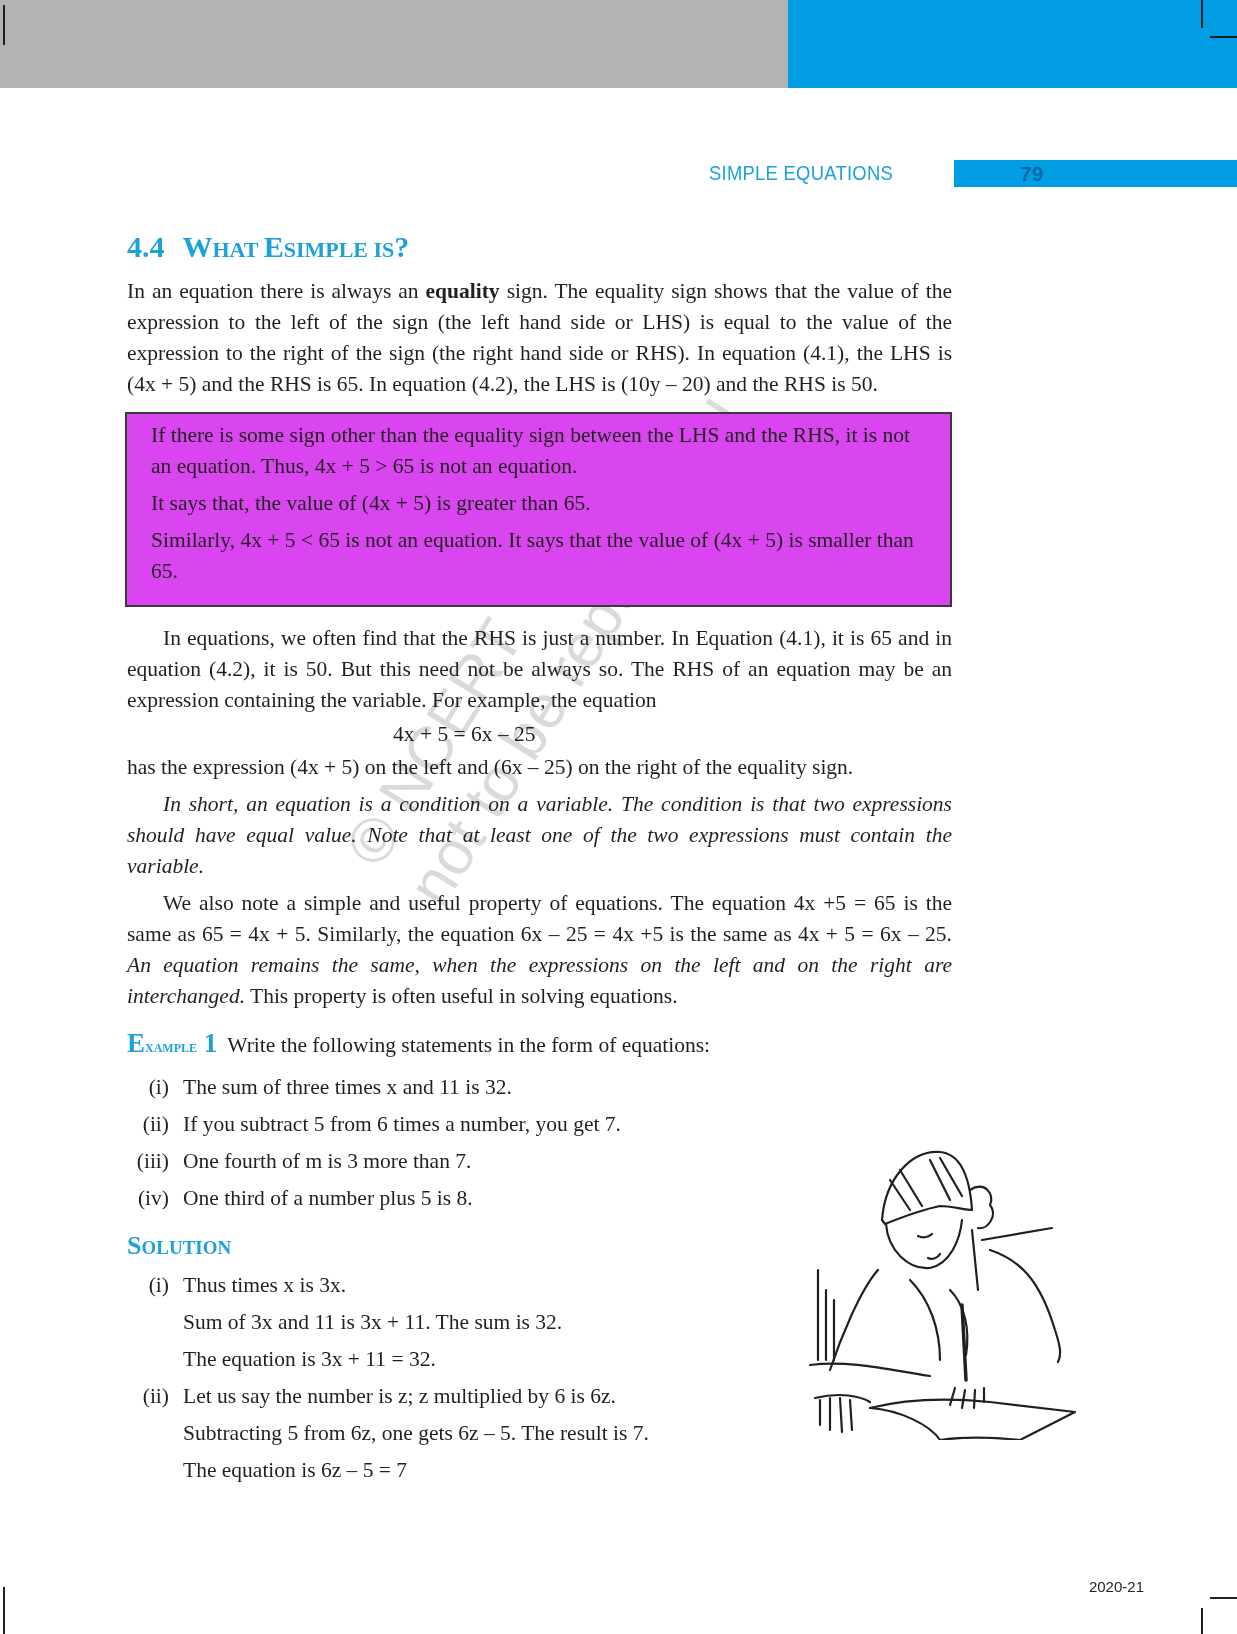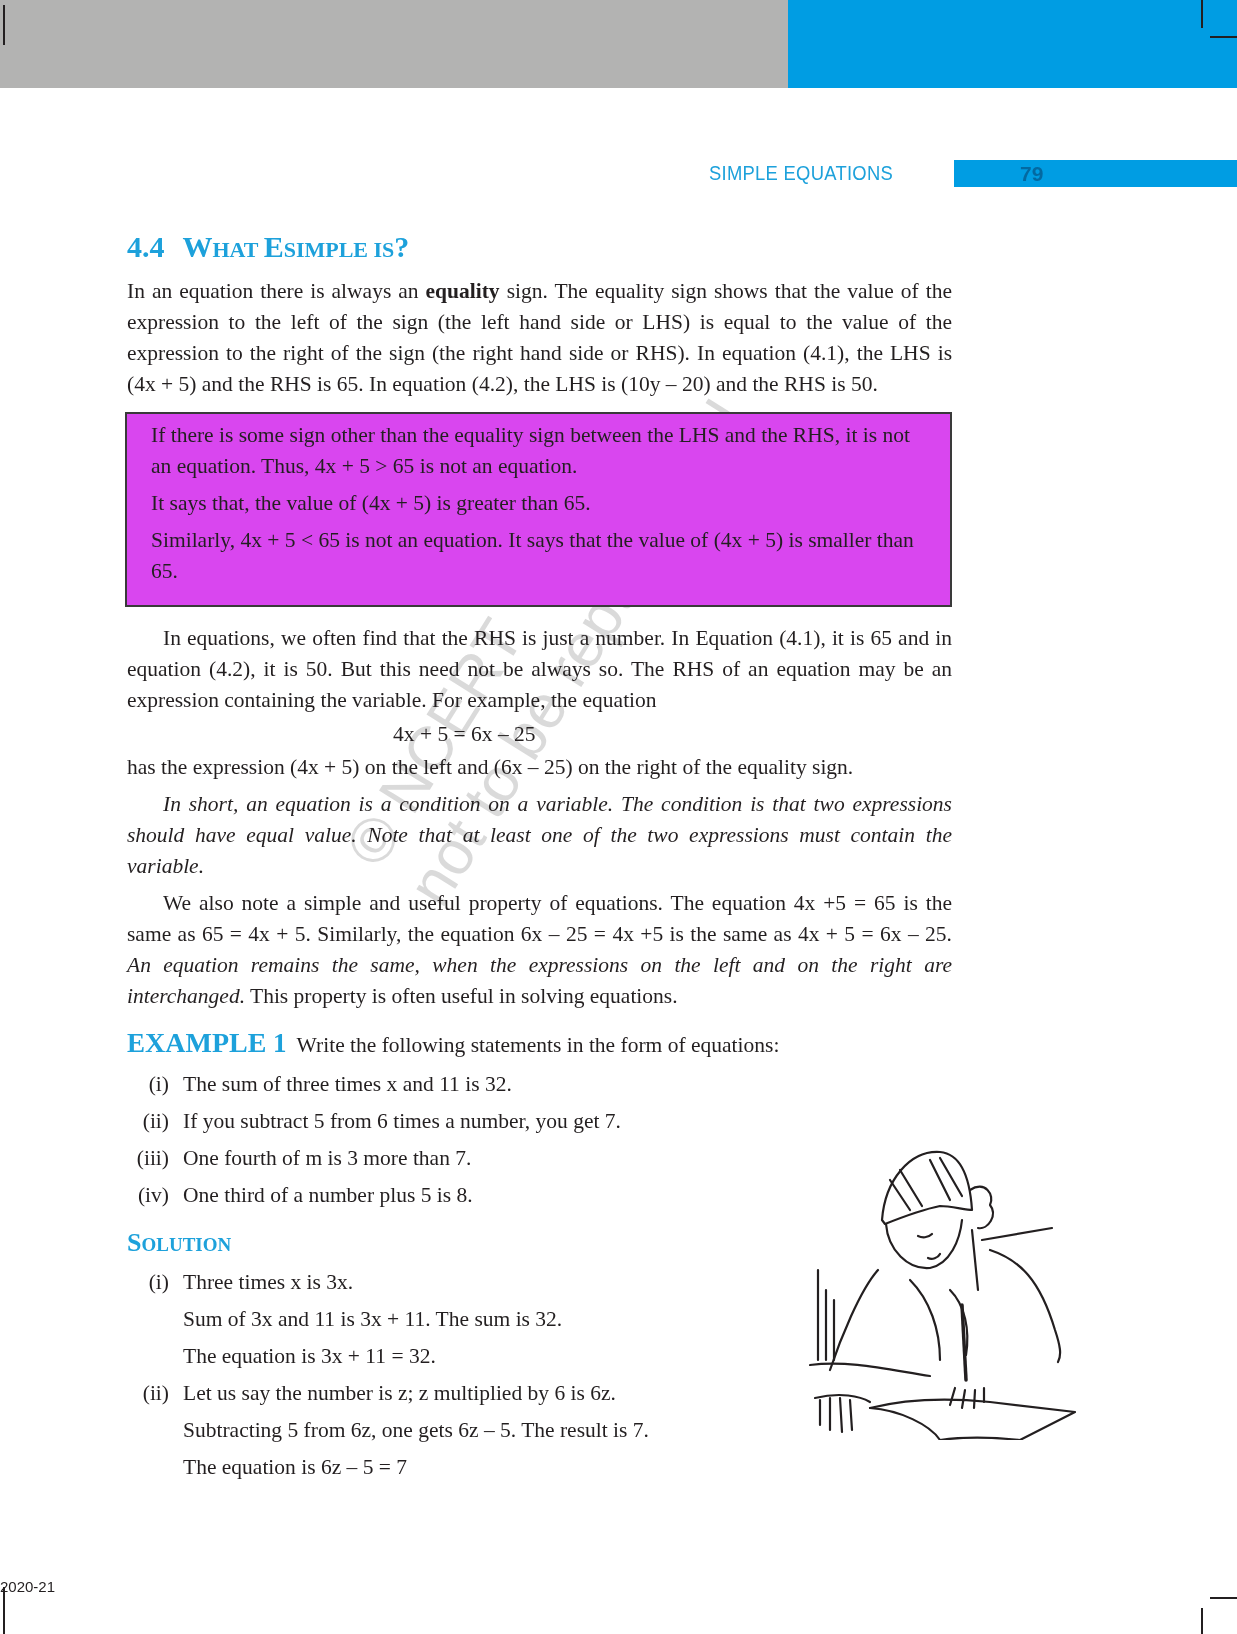--- a/index.html
+++ b/index.html
@@ -20,31 +20,31 @@
   p.para { margin:0; font-size:21.5px; line-height:31px; text-align:justify; }
   .indent { text-indent:36px; }
   .italic { font-style:italic; }
   .box { margin:12px 0 16px -2px; border:2px solid #3a3a3a; background:#d946ef; padding:6px 22px 6px 24px; }
   .box p { margin:0 0 6px 0; font-size:21.5px; line-height:31px; }
   .box p:last-child { margin-bottom:12px; }
   .center-eq { text-align:left; padding-left:266px; font-size:21.5px; line-height:36px; }
   .gap { height:6px; }
   .example-head { margin-top:16px; font-size:21.5px; line-height:30px; }
   .ex-label { font-weight:bold; color:#1da1db; font-size:27px; margin-right:10px; }
-  .ex-label .sc { font-size:28px; }
+  .ex-label .sc { font-size:12px; }
   ol.items { list-style:none; margin:6px 0 0 0; padding:0; }
   ol.items li { display:flex; font-size:21.5px; line-height:37px; }
   .roman { width:56px; text-align:right; padding-right:14px; flex:none; box-sizing:border-box; }
   .sol-head { margin-top:12px; font-weight:bold; color:#1da1db; font-size:26px; line-height:34px; }
   .sol-head .sc { font-size:19px; }
   .sol-line { padding-left:56px; font-size:21.5px; line-height:37px; }
   .watermark { position:absolute; left:330px; top:840px; transform:rotate(-58deg); transform-origin:left top;
                font-family:"Liberation Sans", sans-serif; color:rgba(150,150,150,0.35); font-size:62px; line-height:74px; white-space:nowrap; pointer-events:none; }
   .illustration { position:absolute; left:790px; top:1140px; width:300px; height:300px; }
-  .footer { position:absolute; left:0; width:1144px; top:1578px; text-align:left; font-family:"Liberation Sans", sans-serif; font-size:15px; color:#231f20; }
+  .footer { position:absolute; left:0; width:1144px; top:1578px; text-align:right; font-family:"Liberation Sans", sans-serif; font-size:15px; color:#231f20; }
 </style>
 </head>
 <body>
 
 <div class="topbar-gray"></div>
 <div class="topbar-blue"></div>
 <div class="crop" style="left:3px;top:5px;width:2px;height:40px;"></div>
 <div class="crop" style="left:1201px;top:0;width:2px;height:28px;"></div>
 <div class="crop" style="left:1210px;top:36px;width:27px;height:2px;"></div>
 <div class="crop" style="left:3px;top:1587px;width:2px;height:47px;"></div>
@@ -102,21 +102,21 @@
     <li>
         <span class="roman">(iv)</span>
         <span>One third of a number plus 5 is 8.</span>
       </li>
   </ol>
 
   <div class="sol-head"><span>S</span><span class="sc">OLUTION</span></div>
   <ol class="items" style="margin-top:2px;">
     <li>
         <span class="roman">(i)</span>
-        <span>Three times x is 3x.</span>
+        <span>Thus times x is 3x.</span>
       </li>
   </ol>
   <div class="sol-line">Sum of 3x and 11 is 3x + 11. The sum is 32.</div>
   <div class="sol-line">The equation is 3x + 11 = 32.</div>
   <ol class="items" style="margin-top:0;">
     <li>
         <span class="roman">(ii)</span>
         <span>Let us say the number is z; z multiplied by 6 is 6z.</span>
       </li>
   </ol>

